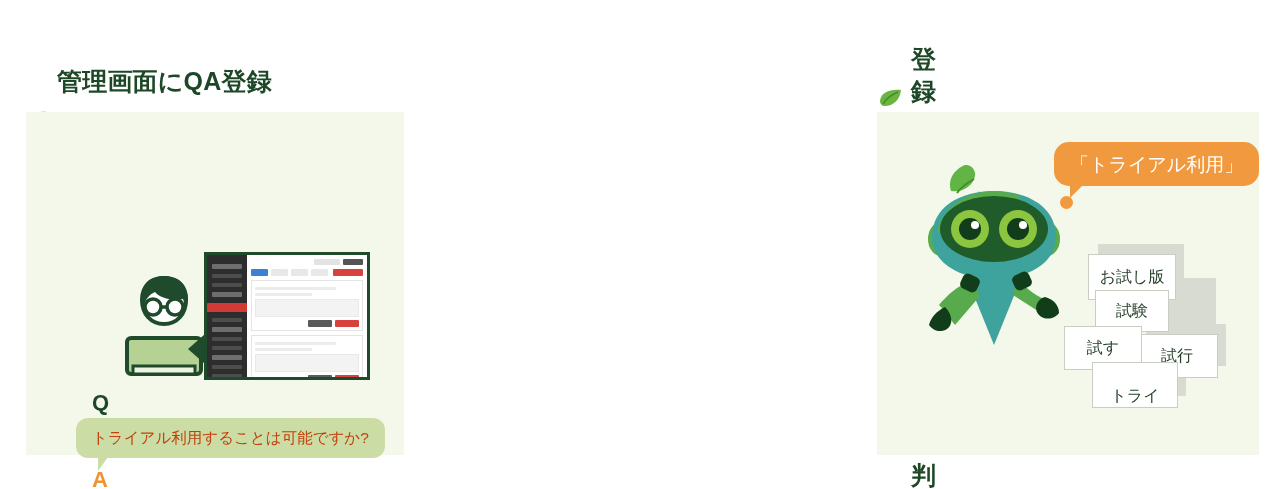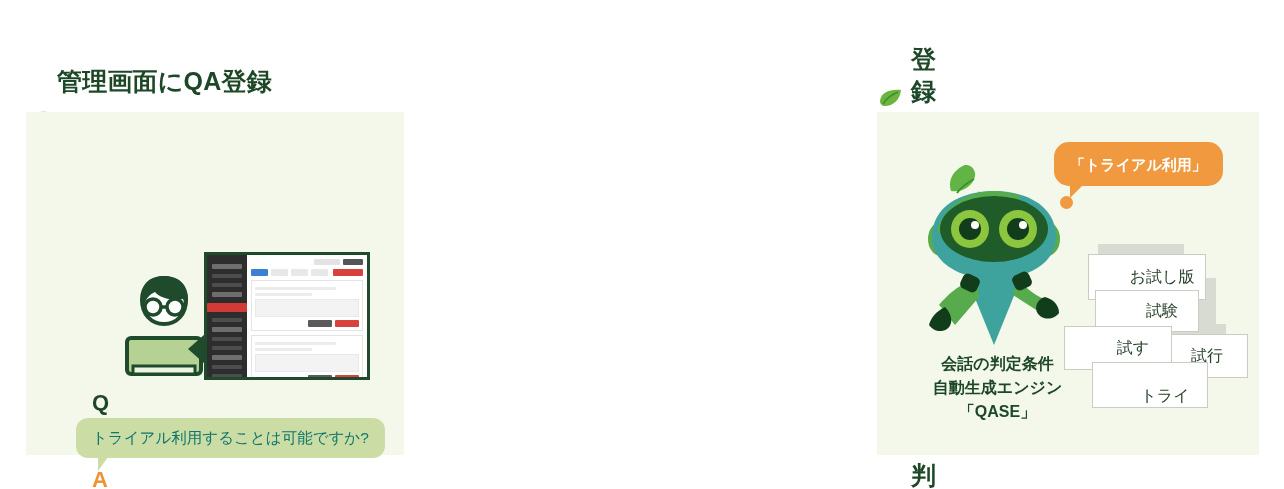--- a/index.html
+++ b/index.html
@@ -34,21 +34,21 @@
   #panel-2 .stage,#panel-3 .stage{position:absolute;}
 
   
   .bubble{
     position:absolute;box-sizing:border-box;
     border-radius:13px;display:flex;align-items:center;
     font-size:15.5px;line-height:1;white-space:nowrap;
   }
   .bubble .tail{position:absolute;width:0;height:0;}
 
-  .b-green{background:#cbdda4;color:#0f766e;padding:0 16px;}
+  .b-green{background:#cbdda4;color:#c2410c;padding:0 16px;}
   .b-orange{background:#f0993e;color:#ffffff;padding:0 16px;}
 
   
   #qa-q-letter{position:absolute;left:66px;top:278px;font-size:22px;font-weight:bold;color:#1d4727;}
   #qa-a-letter{position:absolute;left:66px;top:355px;font-size:22px;font-weight:bold;color:#ee9336;}
   #qa-q-bubble{left:50px;top:306px;height:40px;border-radius:12px;}
   #qa-q-bubble .tail{left:22px;bottom:-13px;border-left:10px solid #cbdda4;border-bottom:14px solid transparent;border-right:11px solid transparent;}
 
   .person{position:absolute;left:95px;top:160px;width:86px;height:110px;}
   .admin-shot{position:absolute;left:178px;top:140px;width:166px;height:128px;background:#ffffff;border:3px solid #1f4a2c;box-sizing:border-box;overflow:hidden;display:flex;}
@@ -69,33 +69,33 @@
   .ad-line.s{width:55%;}
   .ad-line.m{width:78%;}
   .ad-block{height:16px;background:#f3f3f3;border:1px solid #e9e9e9;margin:3px 0;}
   .ad-btns{display:flex;gap:3px;justify-content:flex-end;}
   .ad-btns b{display:block;height:7px;width:24px;background:#5a5a5a;border-radius:1px;}
   .ad-btns b.red{background:#d8423c;}
   .ad-arrow{position:absolute;left:162px;top:222px;width:0;height:0;
     border-top:15px solid transparent;border-bottom:15px solid transparent;border-right:17px solid #1f4a2c;}
 
   
-  #think-bubble{left:624px;top:142px;height:44px;border-radius:15px;font-size:15px;font-weight:bold;}
+  #think-bubble{left:624px;top:142px;height:44px;border-radius:15px;font-size:19px;}
   #think-dot{position:absolute;left:630px;top:196px;width:13px;height:13px;border-radius:50%;background:#f0993e;}
   #think-bubble .tail{left:16px;bottom:-12px;border-left:13px solid #f0993e;border-bottom:13px solid transparent;border-right:9px solid transparent;}
 
   .robot-full{position:absolute;left:487px;top:155px;width:160px;height:195px;}
   #engine-caption{
     position:absolute;left:470px;top:352px;width:195px;text-align:center;
     color:#1d4727;font-weight:bold;font-size:16px;line-height:1.5;white-space:pre-line;
   }
   .card{
     position:absolute;background:#ffffff;border:1px solid #c9cdc4;
     display:flex;align-items:center;justify-content:center;
-    color:#26402a;font-size:16px;white-space:nowrap;padding-left:30px;
+    color:#26402a;font-size:16px;white-space:nowrap;
   }
   .card-shadow{position:absolute;background:#d7dbd2;}
 </style>
 </head>
 <body>
 
 <div class="board">
 
   <section class="panel" id="panel-1">
 
@@ -224,23 +224,20 @@
         <path d="M128 142c8 2 14 8 14 16-4 6-14 8-20 2-6-6-2-16 6-18z" fill="#123d1a"></path>
       </svg>
     </div>
 
     <div class="bubble b-orange" id="think-bubble">
       <span>「トライアル利用」</span>
       <span class="tail"></span>
     </div>
     <div id="think-dot"></div>
 
-    <div id="engine-caption">会話の判定条件
-自動生成エンジン
-「QASE」</div>
 
     <div class="card-shadow" style="left:668px;top:244px;width:86px;height:44px;"></div>
     <div class="card-shadow" style="left:700px;top:278px;width:86px;height:48px;"></div>
     <div class="card-shadow" style="left:716px;top:324px;width:80px;height:42px;"></div>
     <div class="card-shadow" style="left:672px;top:352px;width:84px;height:44px;"></div>
 
     <div class="card" id="card-0" style="left: 658px; top: 254px; width: 86px; height: 44px;">
         <span>お試し版</span>
       </div>
     <div class="card" id="card-1" style="left: 618px; top: 290px; width: 72px; height: 40px; margin-left: 47px;">

